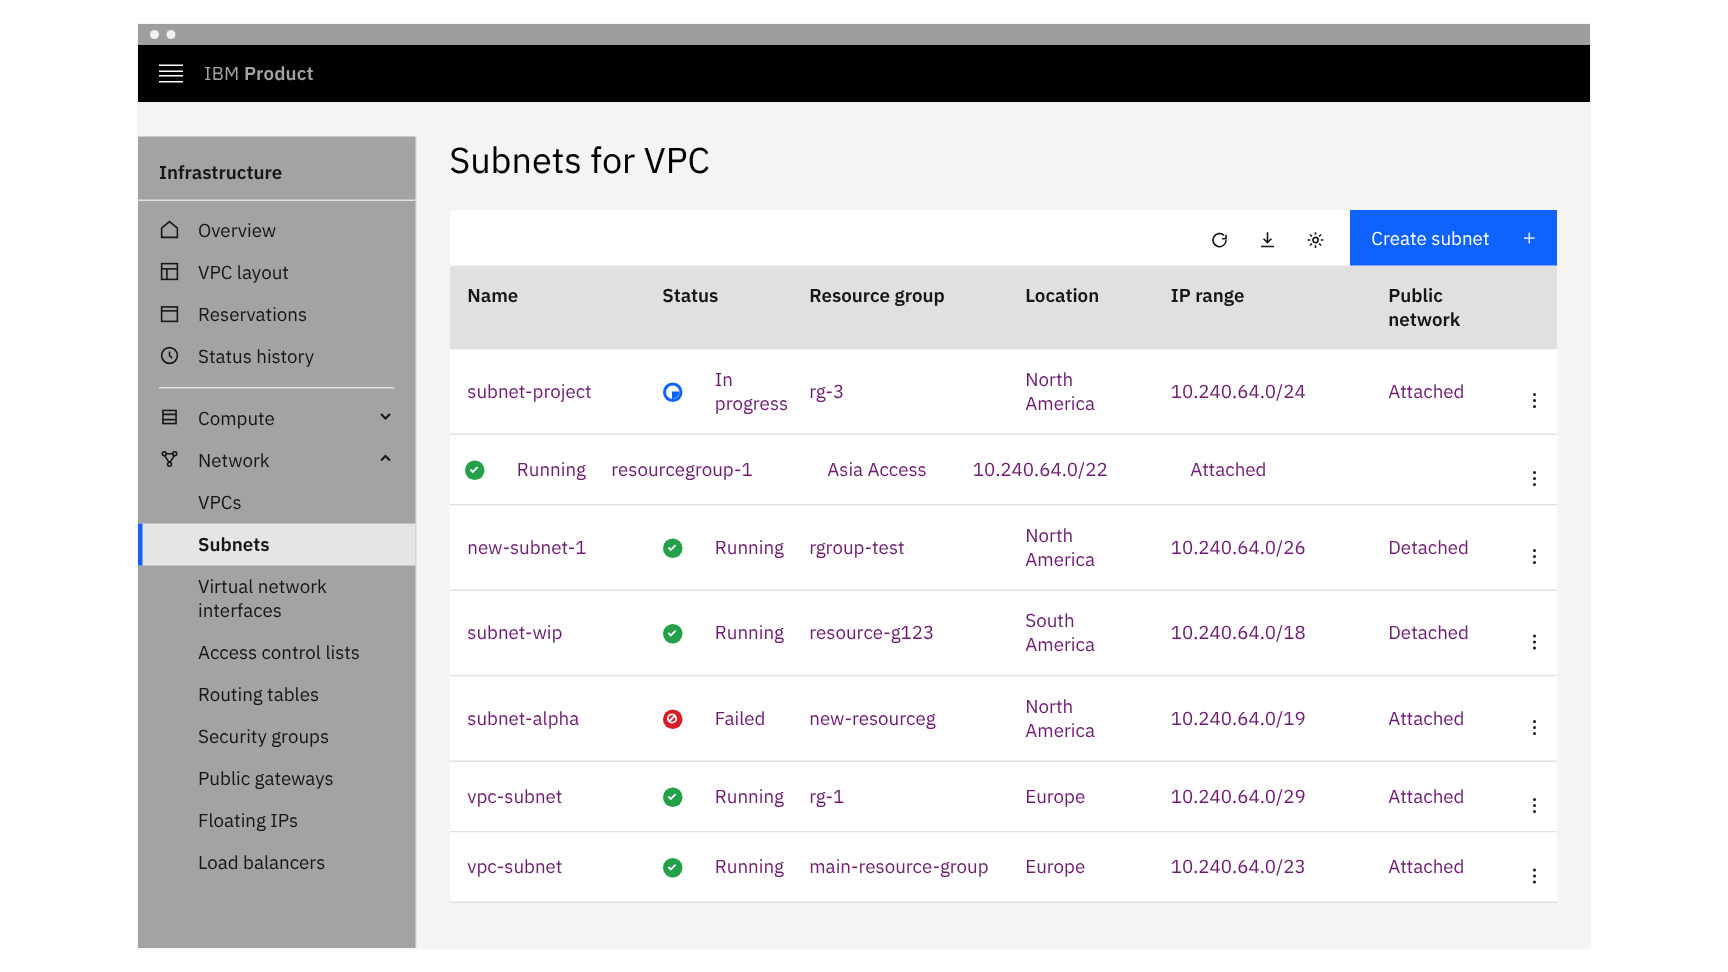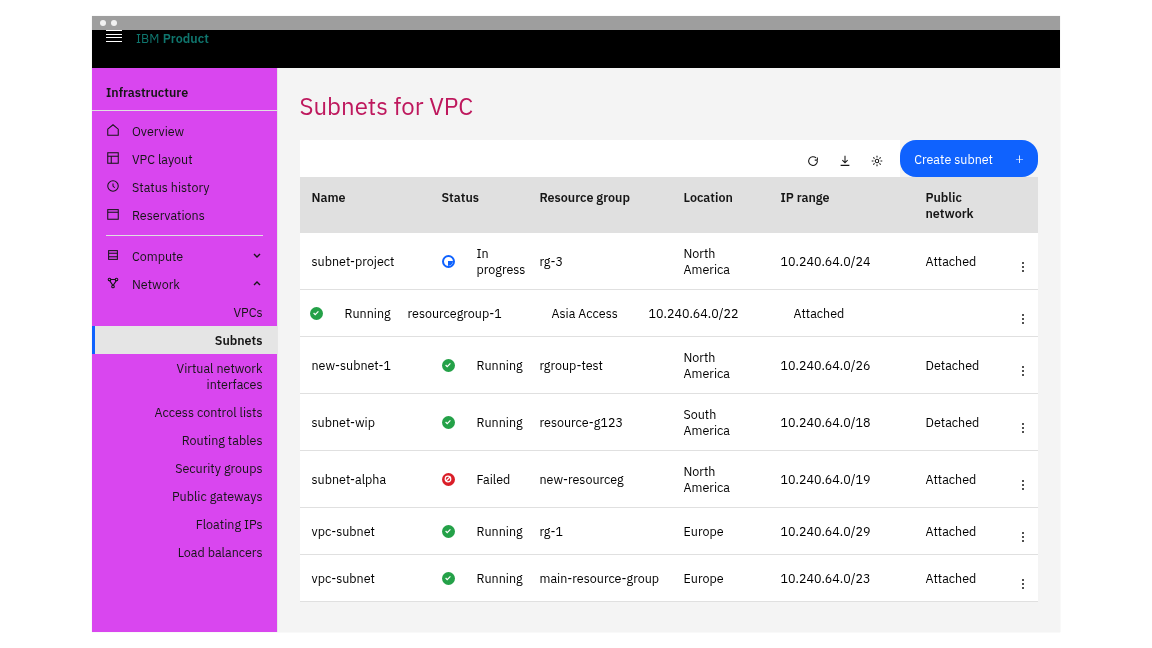--- a/index.html
+++ b/index.html
@@ -24,43 +24,44 @@
   display: flex;
   align-items: center;
   padding-left: 8px;
   gap: 5px;
 }
 .titlebar .dot {
   width: 6px; height: 6px; border-radius: 50%; background: rgba(255,255,255,0.85);
 }
 .header {
   background: #000;
-  color: #0f766e;
+  color: #a3a3a3;
   height: 38px;
   display: flex;
-  align-items: flex-start;
+  align-items: center;
   padding: 0 14px;
   gap: 14px;
 }
 .hamburger {
   width: 16px; height: 12px; display:flex; flex-direction:column; justify-content:space-between;
 }
 .hamburger span { display:block; height:1px; background:#fff; }
 .brand { font-size: 12.5px; letter-spacing:0.1px; }
 .brand .bold { font-weight: 600; }
 .body {
   display: flex;
   background: #f4f4f4;
   min-height: 430px;
 }
 .sidebar {
   width: 192px;
-  background: #d946ef;
+  background: #a3a3a3;
   border-right: 1px solid #e6e6e6;
   padding: 16px 0 24px 0;
+  margin-top: 23px;
 }
 .sidebar-heading {
   font-size: 12.5px;
   font-weight: 600;
   color: #161616;
   padding: 0 14px 10px 14px;
   border-bottom: 1px solid #e0e0e0;
   margin: 0 0 6px 0;
 }
 .nav-group { }
@@ -76,40 +77,39 @@
 }
 .nav-item .ico { width:14px; height:14px; flex-shrink:0; display:flex; align-items:center; justify-content:center; color:#161616;}
 .nav-item .chev { margin-left:auto; width:12px; height:12px; color:#161616; }
 .nav-divider { border-top:1px solid #e0e0e0; margin: 6px 14px; }
 .sub-item {
   display:block;
   padding: 6px 14px 6px 40px;
   font-size: 12.5px;
   color: #161616;
   cursor:pointer;
-  text-align:right;
 }
 .sub-item.active {
   background: #e5e5e5;
   font-weight: 600;
 }
 .sub-item.active::before {
   content:"";
   position:absolute;
   left:0; top:0; bottom:0; width:3px; background:#0f62fe;
 }
 .sub-item { position:relative; }
 .main {
   flex:1;
   padding: 22px 22px 30px 22px;
 }
 .page-title {
   font-size: 24px;
   font-weight: 400;
-  color: #be185d;
+  color: #000000;
   margin-bottom: 18px;
 }
 .toolbar-row {
   display:flex;
   align-items:stretch;
   height:37px;
 }
 .toolbar-spacer { flex:1; background:#fff; }
 .toolbar-icons {
   background:#fff;
@@ -121,21 +121,20 @@
 .create-btn {
   background:#0f62fe;
   color:#fff;
   display:flex; align-items:center;
   gap: 22px;
   padding: 0 14px 0 14px;
   font-size: 12.5px;
   cursor:pointer;
   min-width: 128px;
   justify-content: space-between;
-  border-radius: 16px;
 }
 .create-btn .plus { font-size:15px; font-weight:300; }
 .table { width:100%; }
 .thead {
   display:flex;
   background:#e0e0e0;
   font-size:12.5px;
   font-weight:600;
   color:#161616;
 }
@@ -146,21 +145,21 @@
 .col-loc { width: 97px; }
 .col-ip { width: 145px; }
 .col-pg { width: 96px; }
 .col-act { flex:1; text-align:right; padding-right:14px; }
 .tbody {}
 .trow {
   display:flex;
   background:#fff;
   border-bottom:1px solid #e0e0e0;
   font-size: 12.5px;
-  color:#000000;
+  color:#701a75;
   align-items:center;
 }
 .status-cell { display:flex; align-items:center; gap:22px; }
 .status-icon { width:13px; height:13px; border-radius:50%; display:flex; align-items:center; justify-content:center; flex-shrink:0;}
 .status-icon.running { background:#24a148; }
 .status-icon.failed { background:#da1e28; }
 .status-icon.inprogress { border:2px solid #0f62fe; background:transparent; position:relative; }
 .status-icon.inprogress::after { content:""; position:absolute; width:50%; height:50%; background:#0f62fe; right:0; bottom:0; border-radius: 0 0 13px 0; }
 .status-icon svg { width:8px; height:8px; }
 .kebab { color:#161616; cursor:pointer; font-size:14px; letter-spacing:-1px; }
@@ -209,34 +208,34 @@
                 <rect x="2" y="2" width="12" height="12"></rect>
                 <line x1="2" y1="6" x2="14" y2="6"></line>
                 <line x1="6" y1="6" x2="6" y2="14"></line>
               </svg>
             </span>
           <span>VPC layout</span>
         </div>
         <div class="nav-item">
           <span class="ico">
               <svg viewBox="0 0 16 16" fill="none" stroke="currentColor" stroke-width="1.2">
+                <rect x="2" y="3" width="12" height="11"></rect>
+                <line x1="2" y1="6" x2="14" y2="6"></line>
+              </svg>
+            </span>
+          <span>Reservations</span>
+        </div>
+        <div class="nav-item">
+          <span class="ico">
+              <svg viewBox="0 0 16 16" fill="none" stroke="currentColor" stroke-width="1.2">
                 <circle cx="8" cy="8" r="6"></circle>
                 <path d="M8 5 V8 L10 10"></path>
               </svg>
             </span>
           <span>Status history</span>
-        </div>
-        <div class="nav-item">
-          <span class="ico">
-              <svg viewBox="0 0 16 16" fill="none" stroke="currentColor" stroke-width="1.2">
-                <rect x="2" y="3" width="12" height="11"></rect>
-                <line x1="2" y1="6" x2="14" y2="6"></line>
-              </svg>
-            </span>
-          <span>Reservations</span>
         </div>
       </div>
 
       <div class="nav-divider"></div>
 
       <div class="nav-item">
         <span class="ico">
             <svg viewBox="0 0 16 16" fill="none" stroke="currentColor" stroke-width="1.2">
               <rect x="3" y="3" width="10" height="10"></rect>
               <line x1="3" y1="6" x2="13" y2="6"></line>

